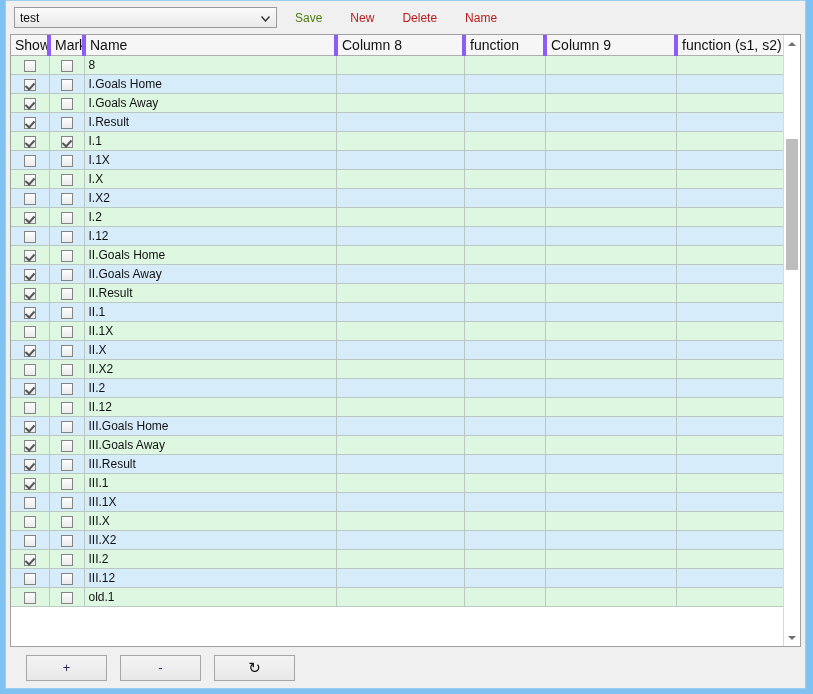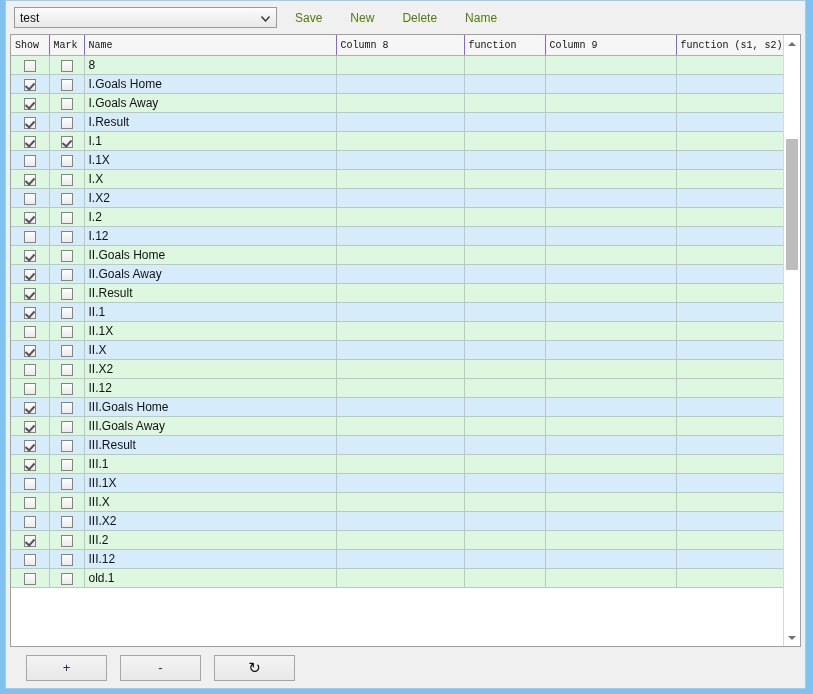--- a/index.html
+++ b/index.html
@@ -134,21 +134,21 @@
     right: 6px;
     top: 0;
     height: 21px;
     display: flex;
     align-items: center;
     font-size: 9px;
     color: #333;
   }
   .tb-btn {
     font-size: 12px;
-    color: #4d7c0f;
+    color: #b91c1c;
     padding: 3px 10px;
     margin-left: 8px;
     white-space: nowrap;
   }
   .tb-btn.disabled { color: #4d7c0f; }
 
   
   .grid-wrap {
     flex: 1 1 auto;
     margin: 0 4px;
@@ -168,31 +168,30 @@
   }
   table.grid {
     border-collapse: collapse;
     table-layout: fixed;
     width: 100%;
     font-size: 12px;
     color: #111;
   }
   table.grid th {
     background: #f6f6f6;
-    border-right: 1px solid #8b5cf6;
+    border-right: 4px solid #8b5cf6;
     border-bottom: 1px solid #aeaeae;
     font-weight: normal;
     text-align: left;
     padding: 2px 0 2px 4px;
     height: 16px;
-    font-size: 10px;
+    font-size: 14px;
     color: #111;
     white-space: nowrap;
     overflow: hidden;
-    font-family: Liberation Mono, monospace;
   }
   table.grid td {
     border-right: 1px solid #b9c9c2;
     border-bottom: 1px solid #b9c9c2;
     height: 18px;
     padding: 0 0 0 4px;
     overflow: hidden;
     white-space: nowrap;
   }
   table.grid td.cb-cell {
@@ -484,20 +483,29 @@
               </tr>
               <tr class="r-green">
                 <td class="cb-cell"><span class="cb"></span></td>
                 <td class="cb-cell"><span class="cb"></span></td>
                 <td>II.X2</td>
                 <td></td>
                 <td></td>
                 <td></td>
                 <td></td>
               </tr>
+              <tr class="r-blue">
+                <td class="cb-cell"><span class="cb on"></span></td>
+                <td class="cb-cell"><span class="cb"></span></td>
+                <td>II.2</td>
+                <td></td>
+                <td></td>
+                <td></td>
+                <td></td>
+              </tr>
               <tr class="r-green">
                 <td class="cb-cell"><span class="cb"></span></td>
                 <td class="cb-cell"><span class="cb"></span></td>
                 <td>II.12</td>
                 <td></td>
                 <td></td>
                 <td></td>
                 <td></td>
               </tr>
               <tr class="r-blue">

